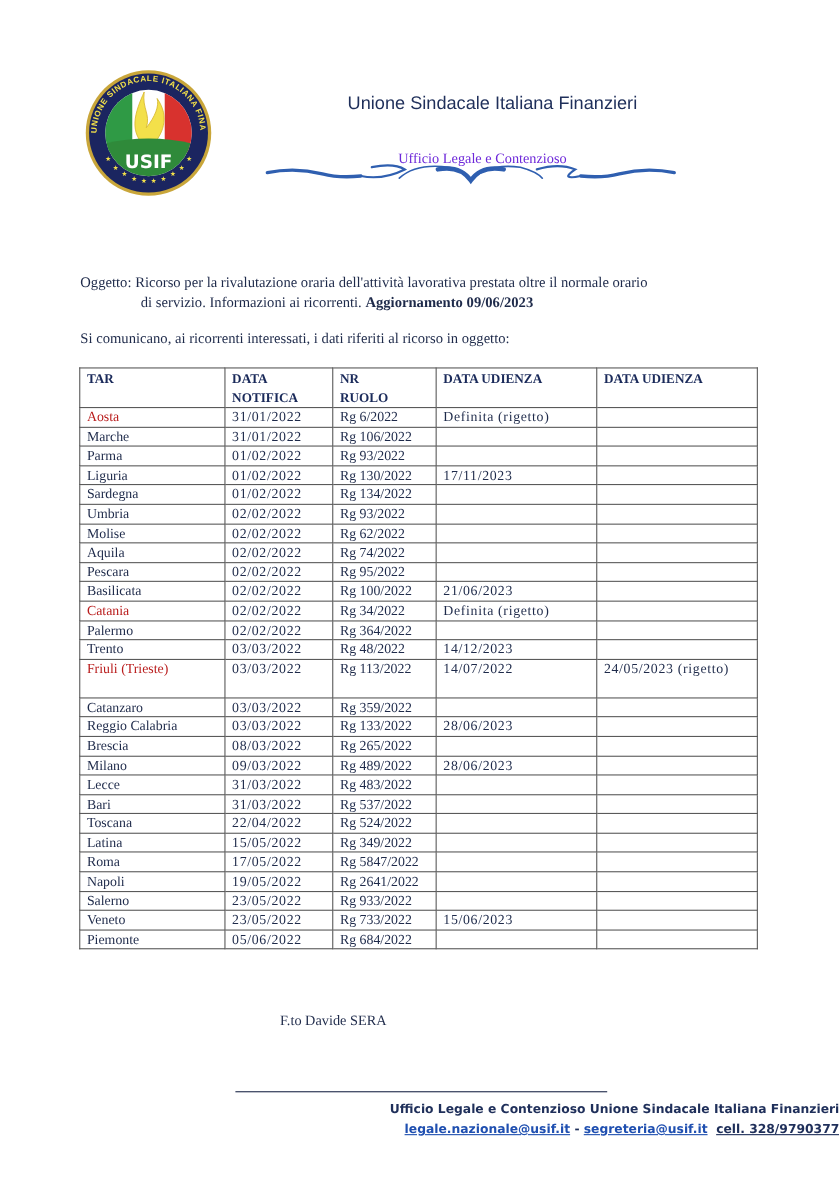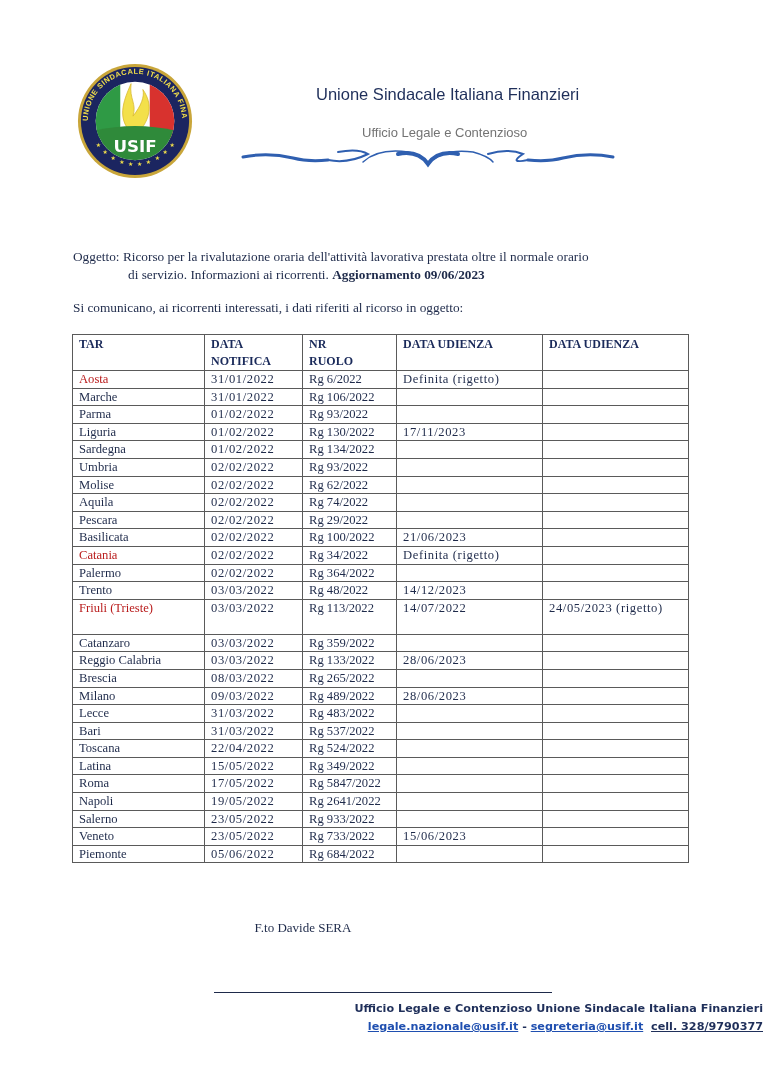--- a/index.html
+++ b/index.html
@@ -1,22 +1,22 @@
 <!DOCTYPE html>
 <html><head>
 <meta charset="utf-8">
 <style>
   html, body { margin: 0; padding: 0; background: #ffffff; }
   body { width: 763px; height: 1080px; position: relative; overflow: hidden;
          font-family: "Liberation Serif", "DejaVu Serif", serif; color: #1e2a4a; }
   .logo { position: absolute; left: 76px; top: 62px; width: 118px; height: 118px; }
   .org-title { position: absolute; left: 316px; top: 85px; font-family: "Liberation Sans", sans-serif;
                font-size: 16.5px; color: #1f2f5a; white-space: nowrap; }
-  .org-sub { position: absolute; left: 362px; top: 125px; font-family: Liberation Sans, sans-serif;
-             font-size: 13px; color: #737373; white-space: nowrap; }
+  .org-sub { position: absolute; left: 362px; top: 136px; font-family: Liberation Serif, serif;
+             font-size: 13px; color: #6d28d9; white-space: nowrap; }
   .flourish { position: absolute; left: 238px; top: 142px; width: 380px; height: 30px; }
   .subject { position: absolute; left: 73px; top: 248px; width: 630px; font-size: 13.3px; line-height: 18px; color: #1e2a4a; }
   .subject .indent { display: block; padding-left: 55px; }
   .subject b { font-weight: bold; }
   .intro { position: absolute; left: 73px; top: 300px; font-size: 13.3px; color: #1e2a4a; white-space: nowrap; }
   table.tar { position: absolute; left: 72px; top: 334px; border-collapse: collapse; width: 616px; table-layout: fixed;
               font-size: 12.6px; color: #1e2a4a; }
   table.tar th, table.tar td { border: 1px solid #5a5a5a; padding: 0 6px; vertical-align: top; text-align: left; }
   table.tar th { font-weight: bold; font-size: 12px; line-height: 17px; height: 34px; padding-top: 1px; color: #1a2a5a; }
   table.tar td { height: 16.6px; line-height: 16.6px; }
@@ -163,21 +163,21 @@
       <tr>
         <td>Aquila</td>
         <td class="date">02/02/2022</td>
         <td>Rg 74/2022</td>
         <td class="hear"></td>
         <td class="hear"></td>
       </tr>
       <tr>
         <td>Pescara</td>
         <td class="date">02/02/2022</td>
-        <td>Rg 29/2022</td>
+        <td>Rg 95/2022</td>
         <td class="hear"></td>
         <td class="hear"></td>
       </tr>
       <tr>
         <td>Basilicata</td>
         <td class="date">02/02/2022</td>
         <td>Rg 100/2022</td>
         <td class="hear">21/06/2023</td>
         <td class="hear"></td>
       </tr>

